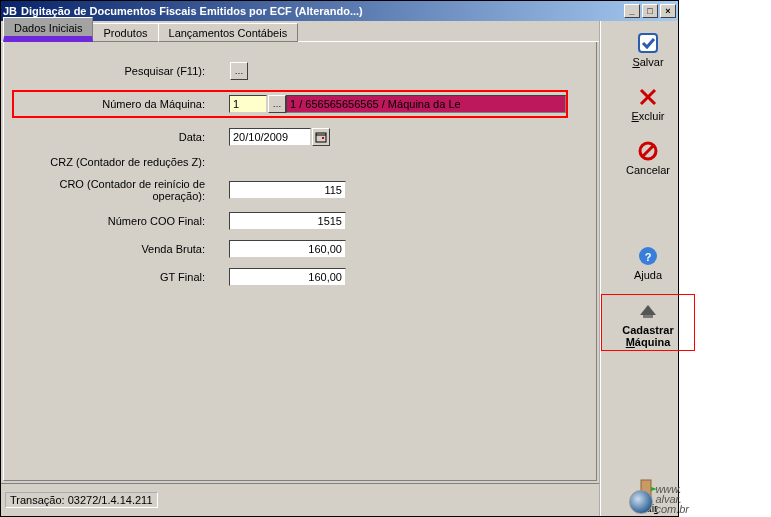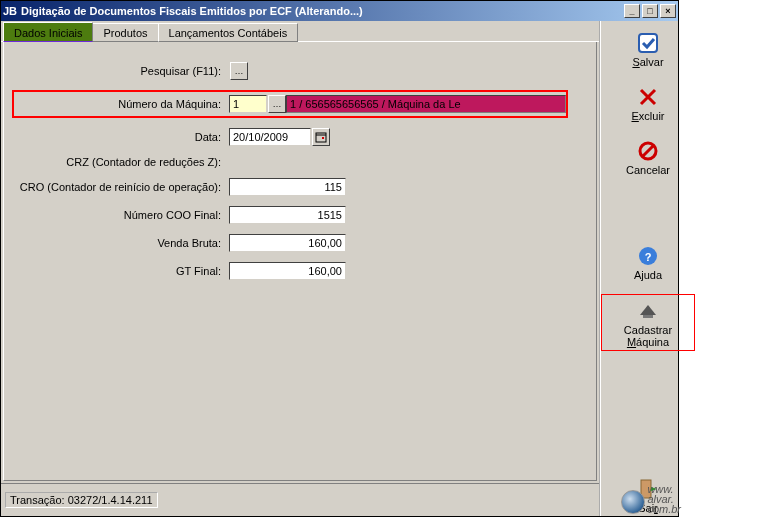--- a/index.html
+++ b/index.html
@@ -11,49 +11,49 @@
     .titlebar .prefix { font-weight: bold; margin-right: 4px; }
     .titlebar .spacer { flex: 1; }
     .titlebar-btn { width: 16px; height: 14px; margin-left: 2px; background: #d4d0c8; border: 1px solid #fff; border-right-color: #404040; border-bottom-color: #404040; display: flex; align-items: center; justify-content: center; font-size: 9px; font-weight: bold; color: #000; cursor: pointer; }
 
     .content { flex: 1; display: flex; background: #d4d0c8; }
 
     .main { flex: 1; display: flex; flex-direction: column; position: relative; }
 
     .tabs { display: flex; align-items: flex-end; height: 21px; padding-left: 2px; border-bottom: 1px solid #fff; }
     .tab { padding: 3px 10px 2px; border: 1px solid #808080; border-top: 1px solid #fff; border-left: 1px solid #fff; background: #d4d0c8; margin-right: -1px; position: relative; top: 1px; cursor: pointer; margin-top: 28px; }
-    .tab.active { background: #4d7c0f; border-bottom: 1px solid #6d28d9; z-index: 2; padding-top: 4px; margin-top: -2px; }
+    .tab.active { background: #a3a3a3; border-bottom: 6px solid #6d28d9; z-index: 2; padding-top: 4px; margin-top: -2px; }
     .tab:not(.active) { top: 1px; }
 
     .tabpanel { flex: 1; border: 1px solid #fff; border-top: none; border-right: 1px solid #808080; border-bottom: 1px solid #808080; margin: 0 2px 2px 2px; padding: 20px 10px; position: relative; }
 
     .form-row { display: flex; align-items: center; margin-bottom: 10px; }
-    .form-row label { width: 215px; text-align: right; padding-right: 8px; }
+    .form-row label { width: 215px; text-align: right; padding-right: 24px; }
     .input { height: 18px; border: 1px solid #808080; border-top-color: #404040; border-left-color: #404040; border-right-color: #d4d0c8; border-bottom-color: #d4d0c8; background: #fff; padding: 1px 3px; }
     .input.date { width: 82px; }
     .input.machine { background: #ffffcc; width: 38px; }
     .input.num { width: 117px; text-align: right; }
     .btn-small { width: 18px; height: 18px; background: #d4d0c8; border: 1px solid #fff; border-right-color: #404040; border-bottom-color: #404040; display: inline-flex; align-items: center; justify-content: center; font-size: 9px; cursor: pointer; margin-left: 1px; }
     .readonly { height: 18px; border: 1px solid #808080; border-top-color: #404040; border-left-color: #404040; background: #be185d; padding: 1px 3px; flex: 0 0 280px; display: flex; align-items: center; }
 
     .highlight-row { border: 2px solid #ff0000; padding: 3px 0; margin-left: -2px; margin-right: 18px; }
 
     .sidebar { width: 96px; border-left: 2px groove #fff; display: flex; flex-direction: column; align-items: center; padding-top: 6px; gap: 11px; position: relative; }
     .side-btn { width: 90px; display: flex; flex-direction: column; align-items: center; padding: 4px 0 2px; cursor: pointer; }
     .side-btn .icon { width: 24px; height: 24px; display: flex; align-items: center; justify-content: center; }
     .side-btn .lbl { margin-top: 1px; text-align: center; }
     .side-btn .lbl u { text-decoration: underline; }
-    .side-btn.framed { border: 1px solid #ff0000; width: 94px; }
+    .side-btn.framed { border: 1px solid #ff0000; width: 94px; font-weight: bold; }
 
     .date-btn { width: 18px; height: 18px; background: #d4d0c8; border: 1px solid #fff; border-right-color: #404040; border-bottom-color: #404040; display: inline-flex; align-items: center; justify-content: center; cursor: pointer; margin-left: 1px; }
 
     .statusbar { height: 20px; border-top: 1px solid #808080; background: #d4d0c8; display: flex; align-items: center; padding: 16px 4px; }
     .statusbar .cell { border: 1px inset #fff; padding: 1px 4px; margin-right: 4px; }
 
-    .logo { position: absolute; bottom: 2px; right: 14px; display: flex; align-items: flex-end; gap: 2px; font-style: italic; color: #555; }
+    .logo { position: absolute; bottom: 2px; right: 6px; display: flex; align-items: flex-end; gap: 2px; font-style: italic; color: #555; }
     .logo .globe { width: 24px; height: 24px; border-radius: 50%; background: radial-gradient(circle at 8px 8px, #cde 0%, #369 70%, #123 100%); border: 1px solid #999; position: relative; }
     .logo .urls { font-size: 10px; line-height: 10px; }
   </style>
 </head>
 <body>
 
 <div class="window">
   <div class="titlebar">
     <span class="prefix">JB</span>
     <span>Digitação de Documentos Fiscais Emitidos por ECF (Alterando...)</span>

